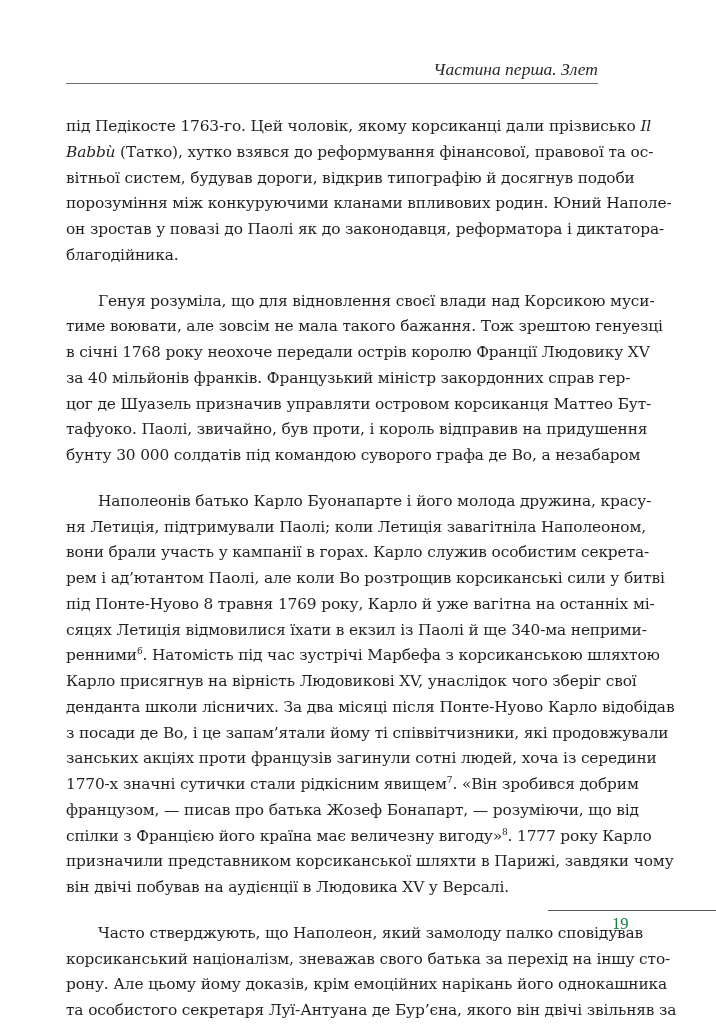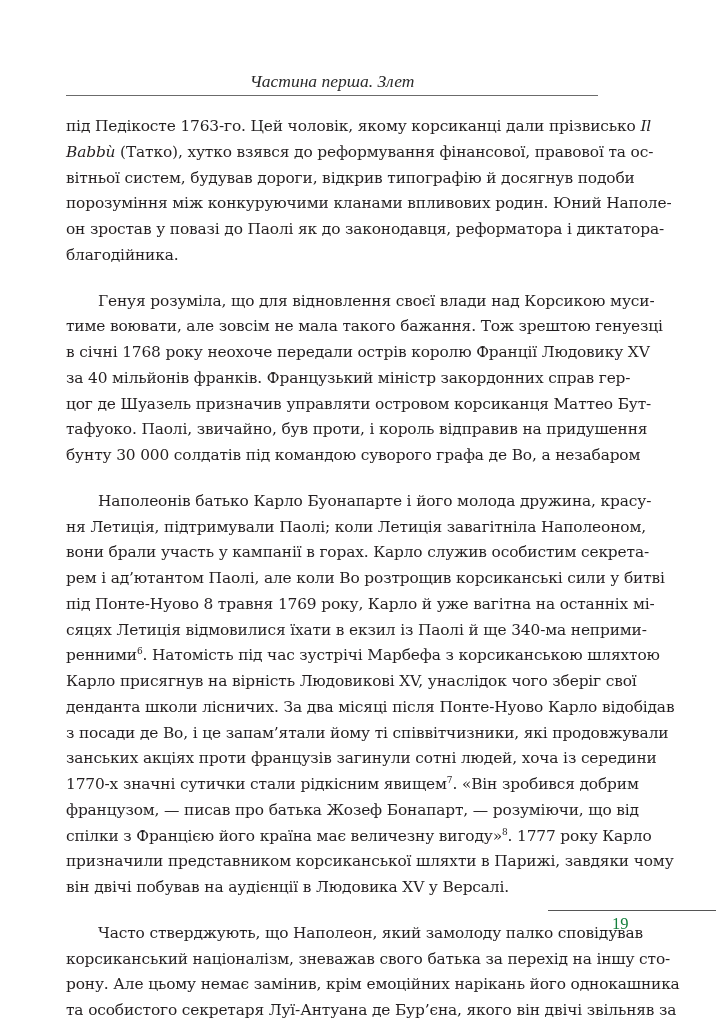--- a/index.html
+++ b/index.html
@@ -1,19 +1,19 @@
 <!DOCTYPE html>
 <html><head>
 <meta charset="utf-8">
 <style>
   html, body { margin: 0; padding: 0; background: #ffffff; }
   body { width: 716px; height: 1024px; position: relative; overflow: hidden;
          font-family: "DejaVu Serif", "Liberation Serif", serif; color: #231f20; }
-  .running-head { position: absolute; left: 66px; top: 70px; width: 532px; height: 25px;
-         border-bottom: 1.3px solid #6b6b6b; text-align: center; }
+  .running-head { position: absolute; left: 66px; top: 58px; width: 532px; height: 25px;
+         border-bottom: 1.3px solid #6b6b6b; text-align: right; }
   .running-head span { font-family: "Liberation Serif", "DejaVu Serif", serif; font-style: italic;
          font-size: 17.5px; color: #2a2a2a; line-height: 22px; }
   .body-text { position: absolute; left: 66px; top: 114px; width: 532px; }
   .line { display: block; height: 25.75px; line-height: 25.75px; font-size: 15.4px;
           white-space: nowrap; text-align: justify; text-align-last: justify; letter-spacing: -0.15px; }
   .line.last { text-align-last: left; }
   .line.indent { padding-left: 32px; margin-top: 20px; }
   .line i { font-style: italic; }
   sup { font-size: 9px; line-height: 0; vertical-align: 6px; }
   .footer-rule { position: absolute; left: 548px; top: 910px; width: 168px; border-top: 1.3px solid #555; }
@@ -55,19 +55,19 @@
   <span class="line">з посади де Во, і це запам’ятали йому ті співвітчизники, які продовжували</span>
   <span class="line">занських акціях проти французів загинули сотні людей, хоча із середини</span>
   <span class="line"><span>1770-х значні сутички стали рідкісним явищем</span><sup>7</sup><span>. «Він зробився добрим</span></span>
   <span class="line">французом, — писав про батька Жозеф Бонапарт, — розуміючи, що від</span>
   <span class="line"><span>спілки з Францією його країна має величезну вигоду»</span><sup>8</sup><span>. 1777 року Карло</span></span>
   <span class="line">призначили представником корсиканської шляхти в Парижі, завдяки чому</span>
   <span class="line last">він двічі побував на аудієнції в Людовика XV у Версалі.</span>
 
   <span class="line indent">Часто стверджують, що Наполеон, який замолоду палко сповідував</span>
   <span class="line">корсиканський націоналізм, зневажав свого батька за перехід на іншу сто-</span>
-  <span class="line">рону. Але цьому немає замінив, крім емоційних нарікань його однокашника</span>
+  <span class="line">рону. Але цьому йому доказів, крім емоційних нарікань його однокашника</span>
   <span class="line">та особистого секретаря Луї-Антуана де Бур’єна, якого він двічі звільняв за</span>
 
 </div>
 
 <div class="footer-rule"></div>
 <div class="page-number">19</div>
 
 </body></html>

